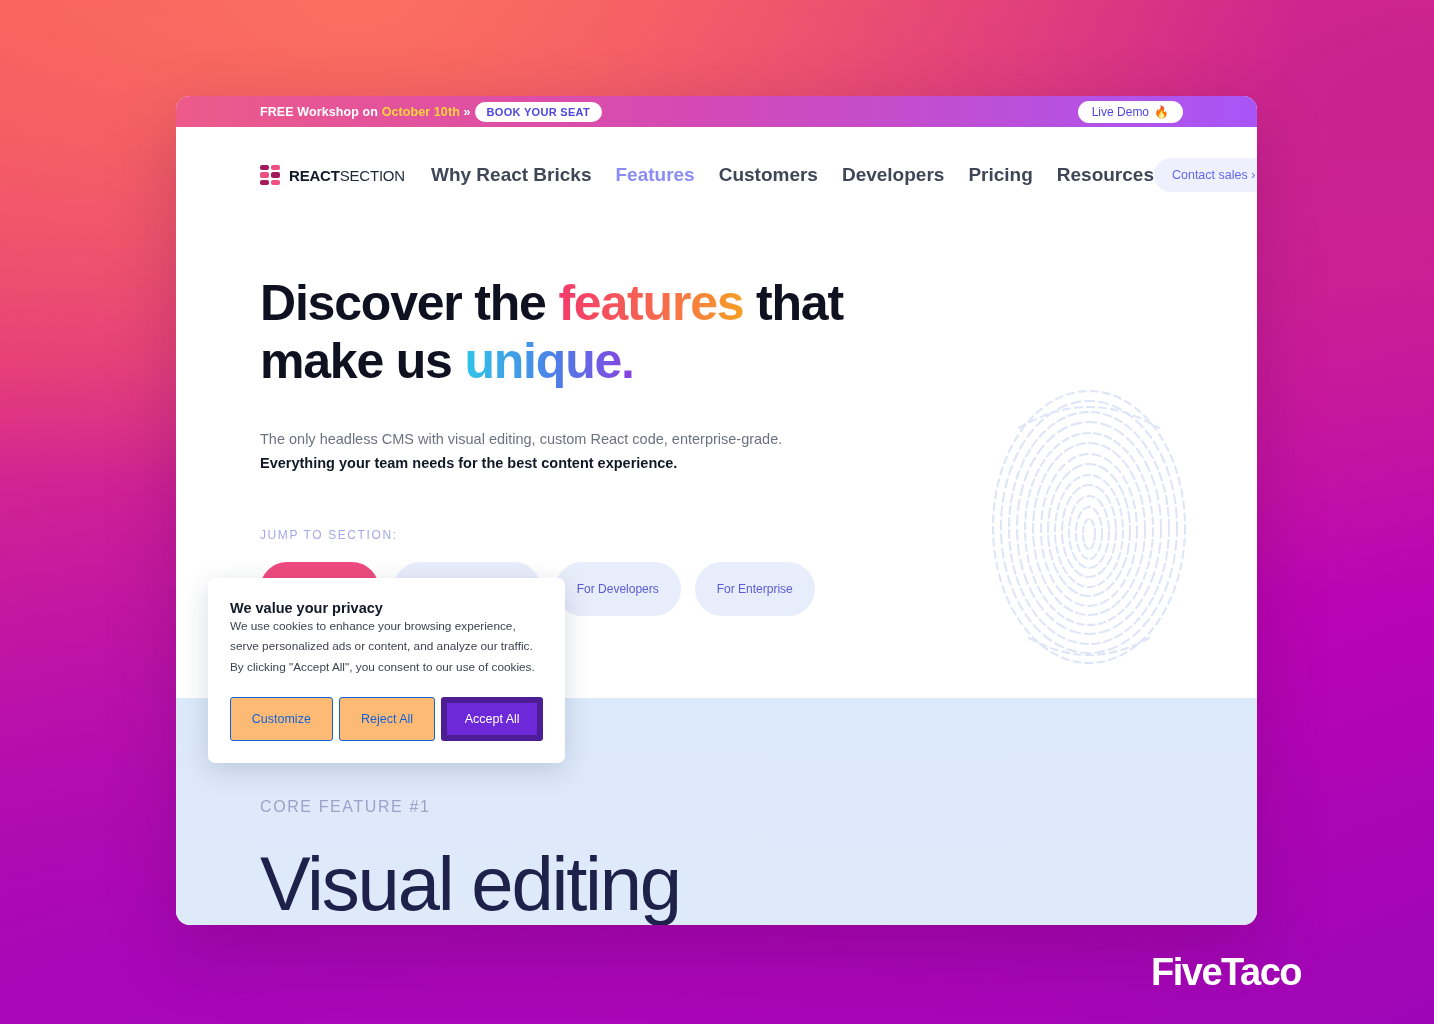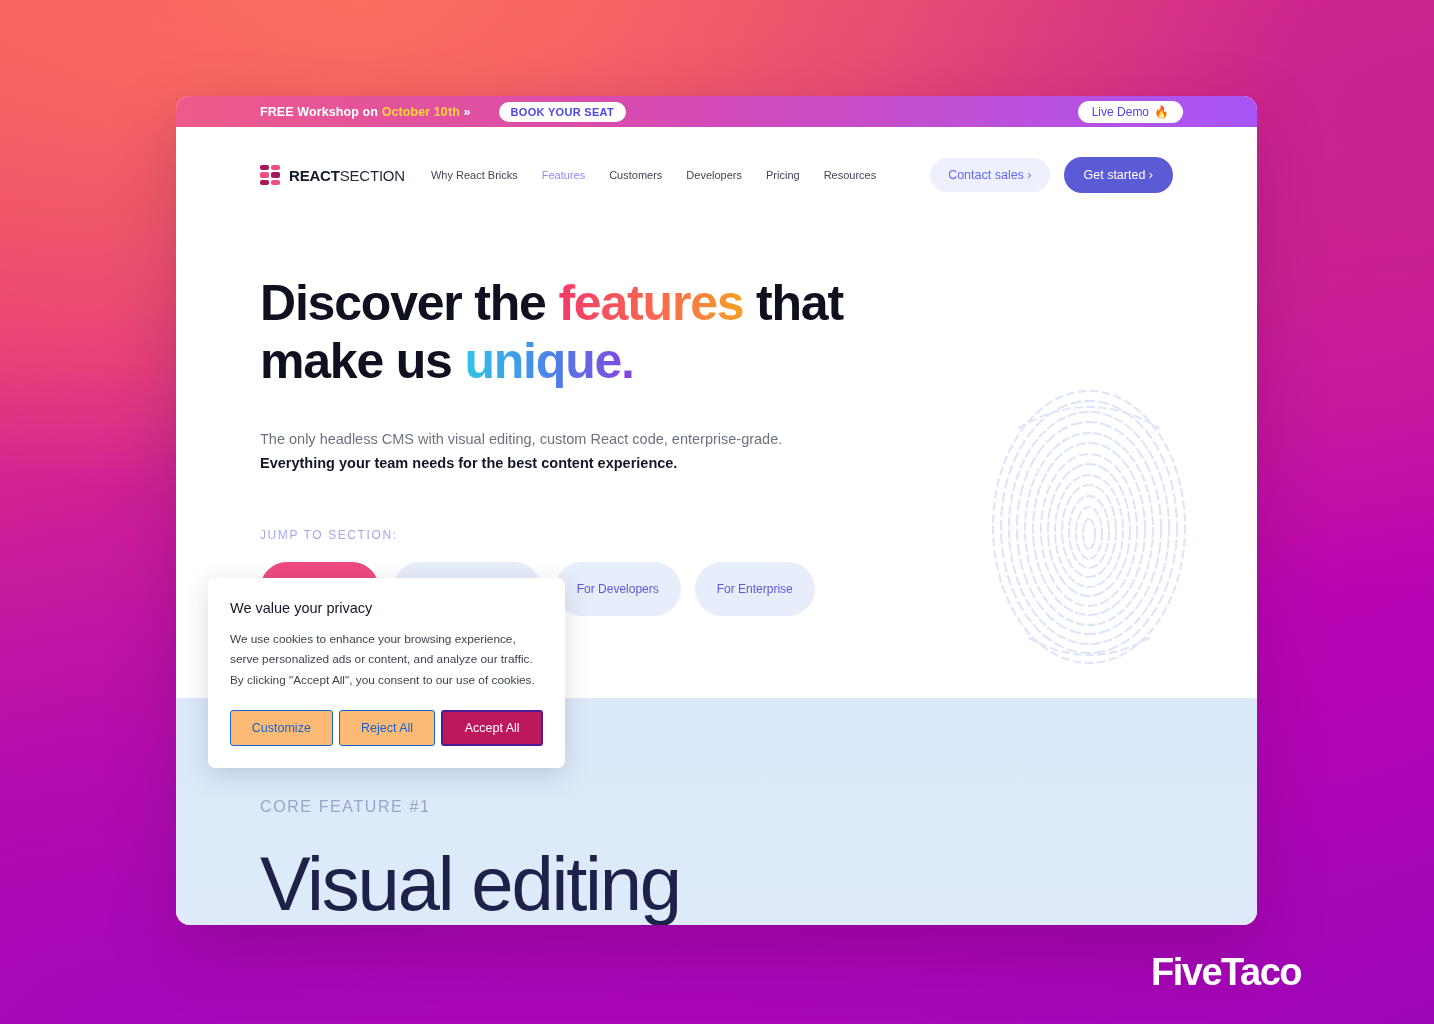--- a/index.html
+++ b/index.html
@@ -37,21 +37,21 @@
   .promo-bar {
     height: 31px;
     background: linear-gradient(90deg, #ee5a8a 0%, #d449b5 48%, #a855f7 100%);
     display: flex;
     align-items: center;
     position: relative;
   }
   .promo-left {
     display: flex;
     align-items: center;
-    gap: 28px;
+    gap: 4px;
     margin-left: 84px;
   }
   .promo-text {
     color: #ffffff;
     font-size: 12.5px;
     font-weight: bold;
     letter-spacing: 0.1px;
     white-space: nowrap;
   }
   .promo-date { color: #ffd43b; }
@@ -126,25 +126,26 @@
     white-space: nowrap;
   }
   .logo-text b { font-weight: bold; color: #111827; }
 
   .nav-links {
     display: flex;
     align-items: center;
     gap: 24px;
   }
   .nav-link {
-    font-size: 11px;
+    font-size: 19px;
     color: #3f4656;
     text-decoration: none;
     white-space: nowrap;
     cursor: pointer;
+    font-weight: bold;
   }
   .nav-link.active { color: #8b8ef0; }
 
   .nav-actions {
     margin-left: auto;
     display: flex;
     align-items: center;
     gap: 14px;
   }
   .btn-ghost {
@@ -273,23 +274,22 @@
     top: 578px;
     width: 357px;
     background: #ffffff;
     border-radius: 7px;
     box-shadow: 0 7px 26px rgba(30, 40, 80, 0.17);
     padding: 22px 22px 22px 22px;
     z-index: 50;
   }
   .cookie-title {
     font-size: 14.5px;
-    font-weight: normal;
+    font-weight: bold;
     color: #111827;
-    margin-bottom: 13px;
   }
   .cookie-body {
     font-size: 11.8px;
     line-height: 1.72;
     color: #3c4350;
     margin-bottom: 20px;
   }
   .cookie-actions {
     display: flex;
     gap: 6px;
@@ -303,22 +303,22 @@
     white-space: nowrap;
   }
   .ck-outline {
     background: #fdba74;
     border: 1px solid #1463d4;
     color: #1463d4;
   }
   .ck-customize { width: 103px; }
   .ck-reject { width: 97px; }
   .ck-solid {
-    background: #be185d;
-    border: 2px solid #4c1d95;
+    background: #6d28d9;
+    border: 6px solid #4c1d95;
     color: #ffffff;
     width: 102px;
   }
 
   
   .watermark {
     position: absolute;
     right: 133px;
     bottom: 30px;
     color: #ffffff;

